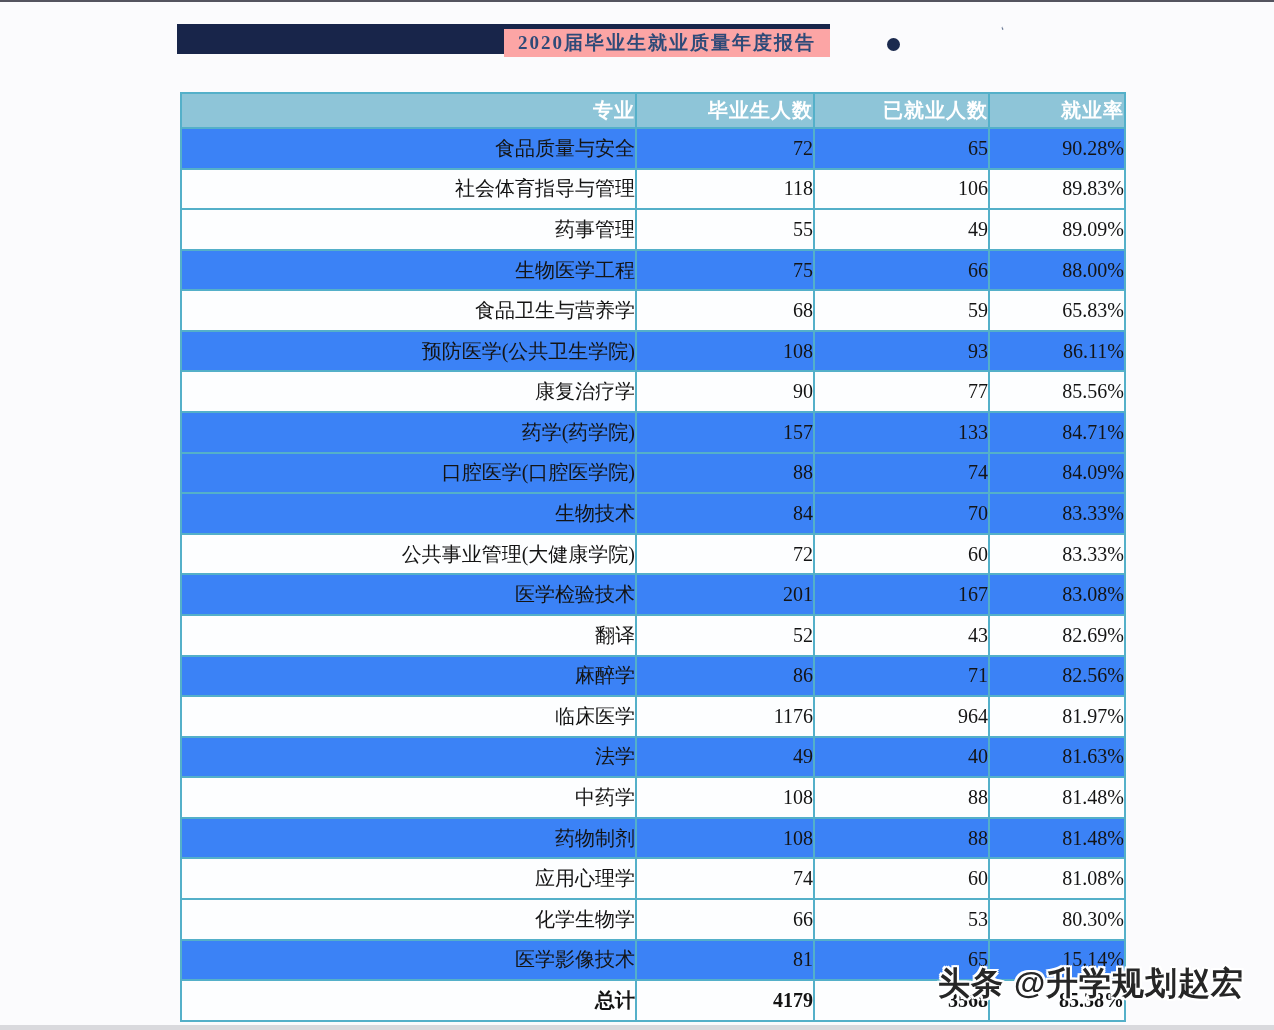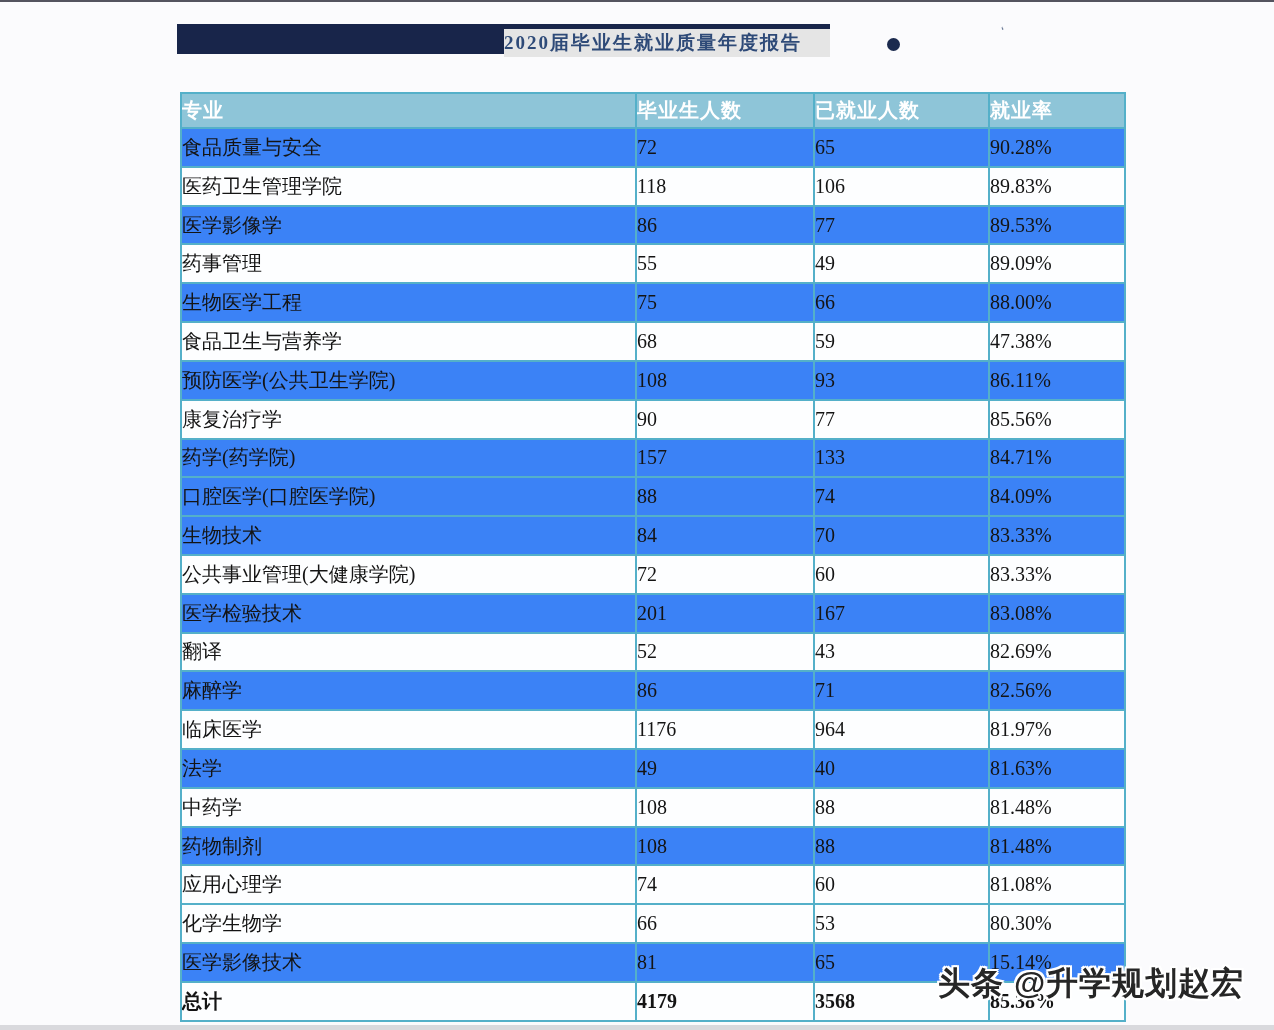--- a/index.html
+++ b/index.html
@@ -7,36 +7,36 @@
     width:1274px;height:1030px;position:relative;overflow:hidden;
     background:#fbfbfd;
     font-family:"Liberation Serif","DejaVu Serif",serif;
   }
   .top-line{position:absolute;left:0;top:0;width:1274px;height:2px;background:#54545f;}
   .bottom-strip{position:absolute;left:0;top:1025px;width:1274px;height:5px;background:#d9d9dd;}
 
   
   .navy-bar{position:absolute;left:177px;top:24px;width:653px;height:30px;background:#18254a;}
   .title-box{
-    position:absolute;left:504px;top:29px;width:326px;height:28px;background:#e5e5e5;
-    display:flex;align-items:center;
+    position:absolute;left:504px;top:29px;width:326px;height:28px;background:#fca5a5;
+    display:flex;align-items:center;justify-content:center;
   }
   .title-text{
     color:#2e4a78;font-size:19px;font-weight:600;letter-spacing:2px;white-space:nowrap;
   }
   .dot{position:absolute;left:887px;top:38px;width:13px;height:13px;border-radius:50%;background:#1b2a4e;}
   .tiny-mark{
     position:absolute;left:1002px;top:24px;font-size:13px;color:#2a3f66;
     transform:rotate(-18deg);opacity:.85;font-family:"Liberation Sans",sans-serif;
   }
 
   
   table.report{
     position:absolute;left:180px;top:92px;width:944px;height:930px;
-    border-collapse:collapse;table-layout:fixed;text-align:left;
+    border-collapse:collapse;table-layout:fixed;text-align:right;
   }
   .report th,.report td{border:2px solid #54b0c9;padding:0;overflow:hidden;}
   .report th{
     background:#8ec5d8;color:#ffffff;font-size:20px;font-weight:800;height:33px;
     font-family:"Liberation Sans","DejaVu Sans",sans-serif;letter-spacing:1px;
   }
   .report td{font-size:20px;color:#141414;background:#fdfeff;}
   .report tr.alt td{background:#3b82f6;}
   .report tr.total td{font-weight:700;font-size:20px;}
 
@@ -77,48 +77,42 @@
       </tr>
   </thead>
   <tbody id="body-rows">
       <tr class="alt">
         <td>食品质量与安全</td>
         <td>72</td>
         <td>65</td>
         <td>90.28%</td>
       </tr>
       <tr>
-        <td>医药卫生管理学院</td>
+        <td>社会体育指导与管理</td>
         <td>118</td>
         <td>106</td>
         <td>89.83%</td>
-      </tr>
-      <tr class="alt">
-        <td>医学影像学</td>
-        <td>86</td>
-        <td>77</td>
-        <td>89.53%</td>
       </tr>
       <tr>
         <td>药事管理</td>
         <td>55</td>
         <td>49</td>
         <td>89.09%</td>
       </tr>
       <tr class="alt">
         <td>生物医学工程</td>
         <td>75</td>
         <td>66</td>
         <td>88.00%</td>
       </tr>
       <tr>
         <td>食品卫生与营养学</td>
         <td>68</td>
         <td>59</td>
-        <td>47.38%</td>
+        <td>65.83%</td>
       </tr>
       <tr class="alt">
         <td>预防医学(公共卫生学院)</td>
         <td>108</td>
         <td>93</td>
         <td>86.11%</td>
       </tr>
       <tr>
         <td>康复治疗学</td>
         <td>90</td>

